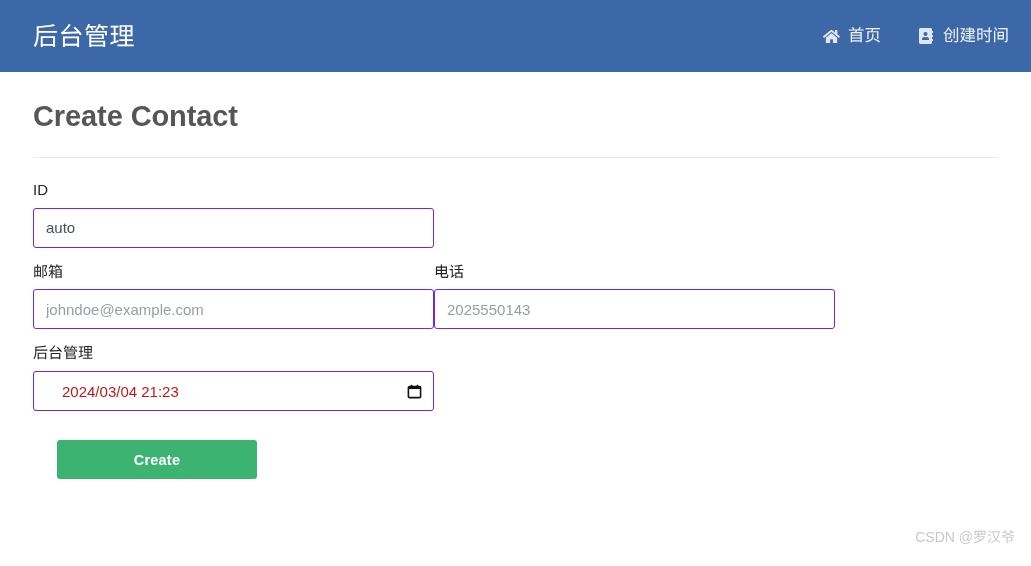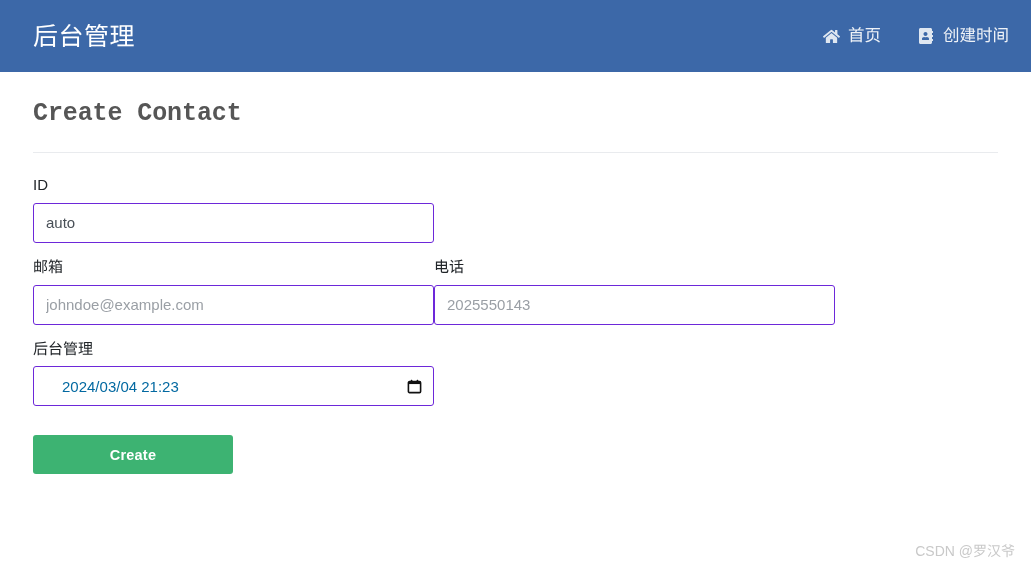--- a/index.html
+++ b/index.html
@@ -60,27 +60,26 @@
     height: 18px;
   }
   .nav-link .nav-icon svg { display: block; }
 
   
   .container {
     padding: 0 33px;
     box-sizing: border-box;
   }
   .page-title {
-    font-size: 25px;
+    font-size: 29px;
     font-weight: bold;
     color: #565656;
     margin: 27px 0 0 0;
     line-height: 1.2;
     letter-spacing: -0.1px;
-    font-family: Liberation Mono, monospace;
   }
   .divider {
     border: 0;
     border-top: 1px solid #e9ebee;
     margin: 23px 0 0 0;
   }
 
   
   .form-area {
     margin-top: 23px;
@@ -119,21 +118,21 @@
     opacity: 1;
   }
 
   
   .datetime-wrap {
     position: relative;
     width: 100%;
   }
   .datetime-wrap .form-control {
     padding-right: 36px;
-    color: #0369a1;
+    color: #b91c1c;
     padding-left: 28px;
   }
   .calendar-glyph {
     position: absolute;
     right: 12px;
     top: 50%;
     transform: translateY(-50%);
     width: 16px;
     height: 16px;
     pointer-events: auto;
@@ -152,27 +151,28 @@
     background: #3cb371;
     background: #3db372;
     border: none;
     border-radius: 3px;
     color: #ffffff;
     font-size: 14.5px;
     font-weight: bold;
     font-family: "Liberation Sans", "DejaVu Sans", sans-serif;
     cursor: pointer;
     letter-spacing: 0.2px;
+    margin-left: 24px;
   }
 
   
   .watermark {
     position: absolute;
     right: 16px;
-    bottom: 6px;
+    bottom: 20px;
     font-size: 14px;
     color: #c9c9c9;
     user-select: none;
     white-space: nowrap;
   }
 </style>
 </head>
 <body>
 
 <nav class="navbar">

